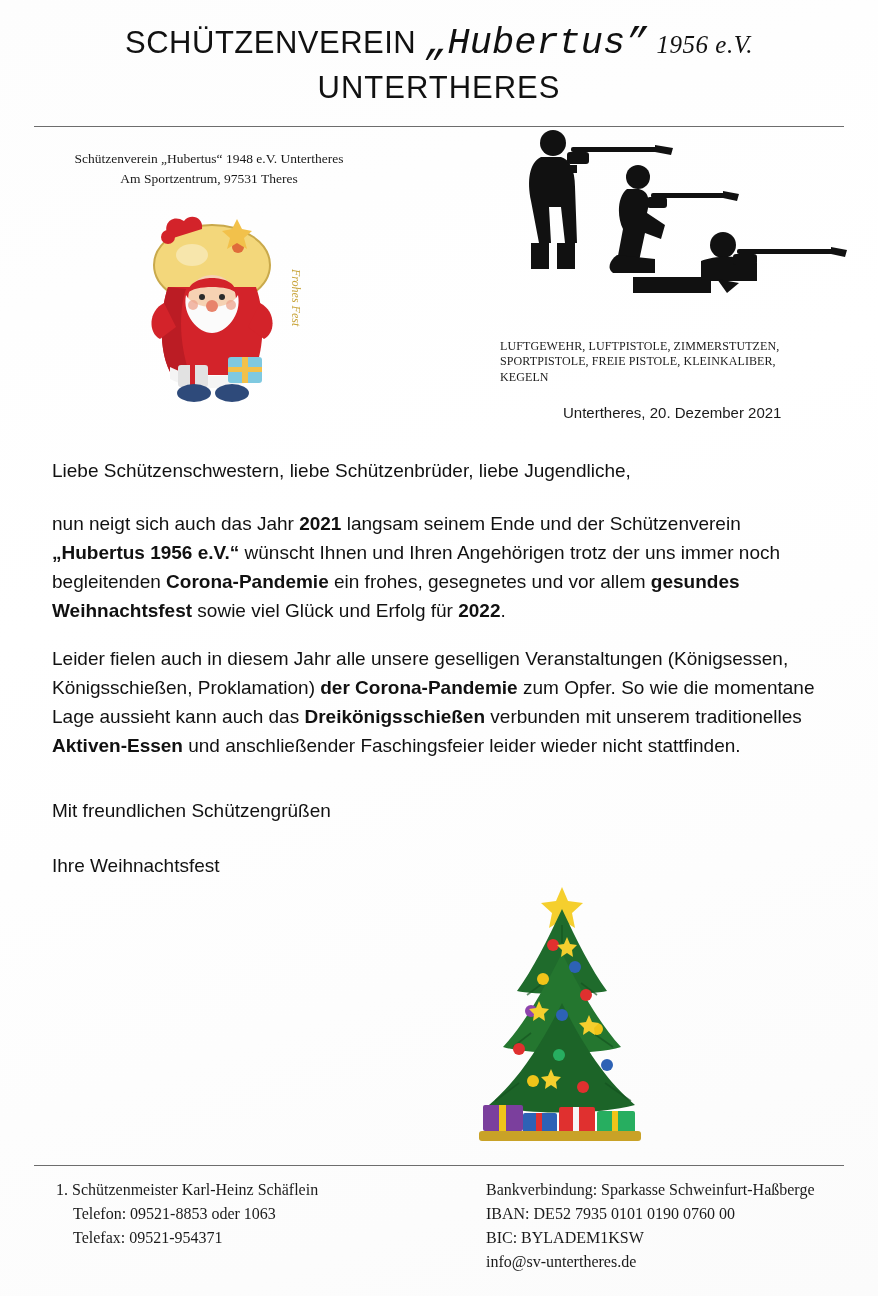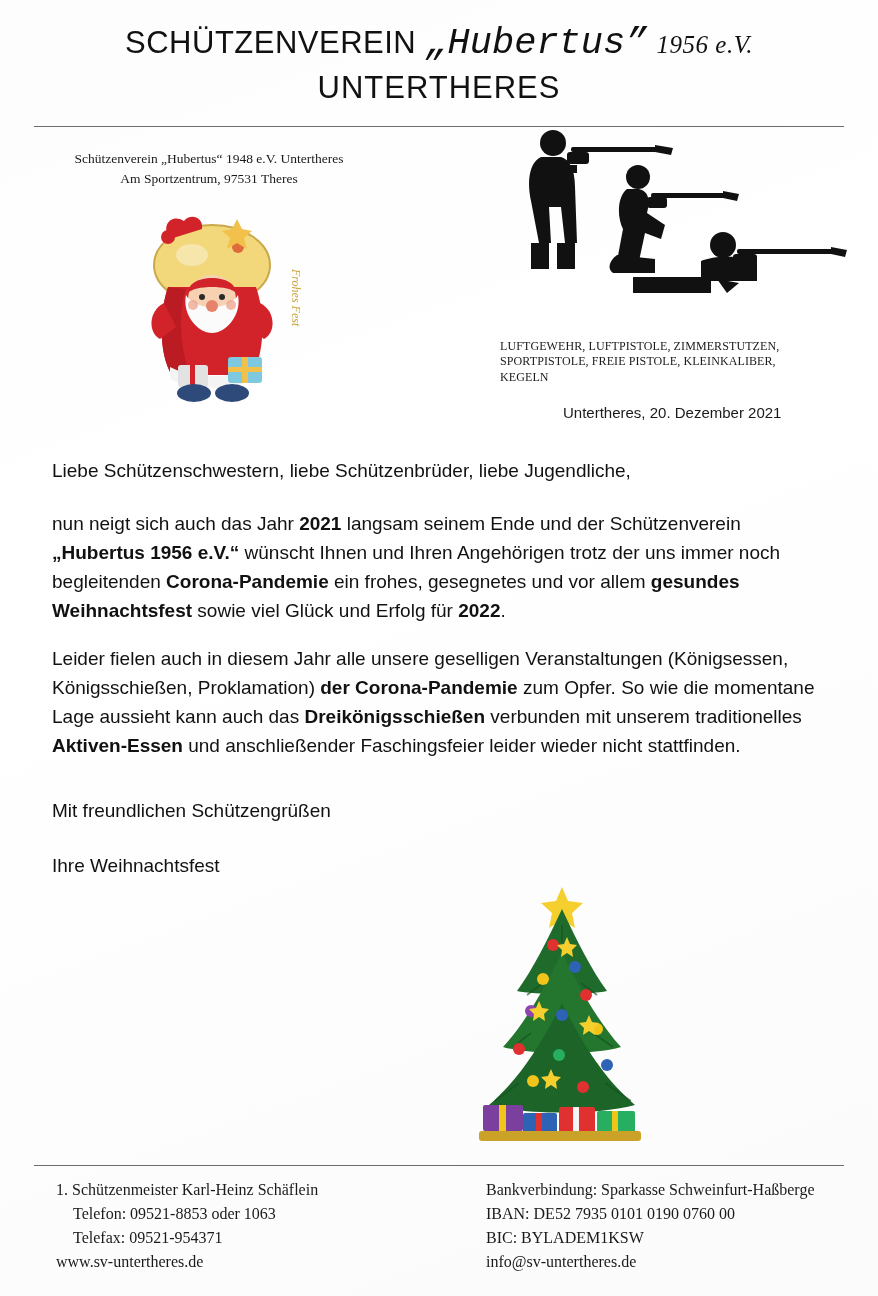--- a/index.html
+++ b/index.html
@@ -337,21 +337,20 @@
       <rect x="24" y="248" width="162" height="10" rx="3" fill="#c9a227"></rect>
     </svg>
   </div>
 
   <div class="footer-rule"></div>
   <div class="footer">
     <div class="footer-left">
       <div>1. Schützenmeister Karl-Heinz Schäflein</div>
       <div class="indent">Telefon:   09521-8853  oder  1063</div>
       <div class="indent">Telefax:   09521-954371</div>
-      <div>www.sv-untertheres.de</div>
     </div>
     <div class="footer-right">
       <div>Bankverbindung: Sparkasse Schweinfurt-Haßberge</div>
       <div>IBAN: DE52 7935 0101 0190 0760 00</div>
       <div>BIC: BYLADEM1KSW</div>
       <div>info@sv-untertheres.de</div>
     </div>
   </div>
 
 </div>

